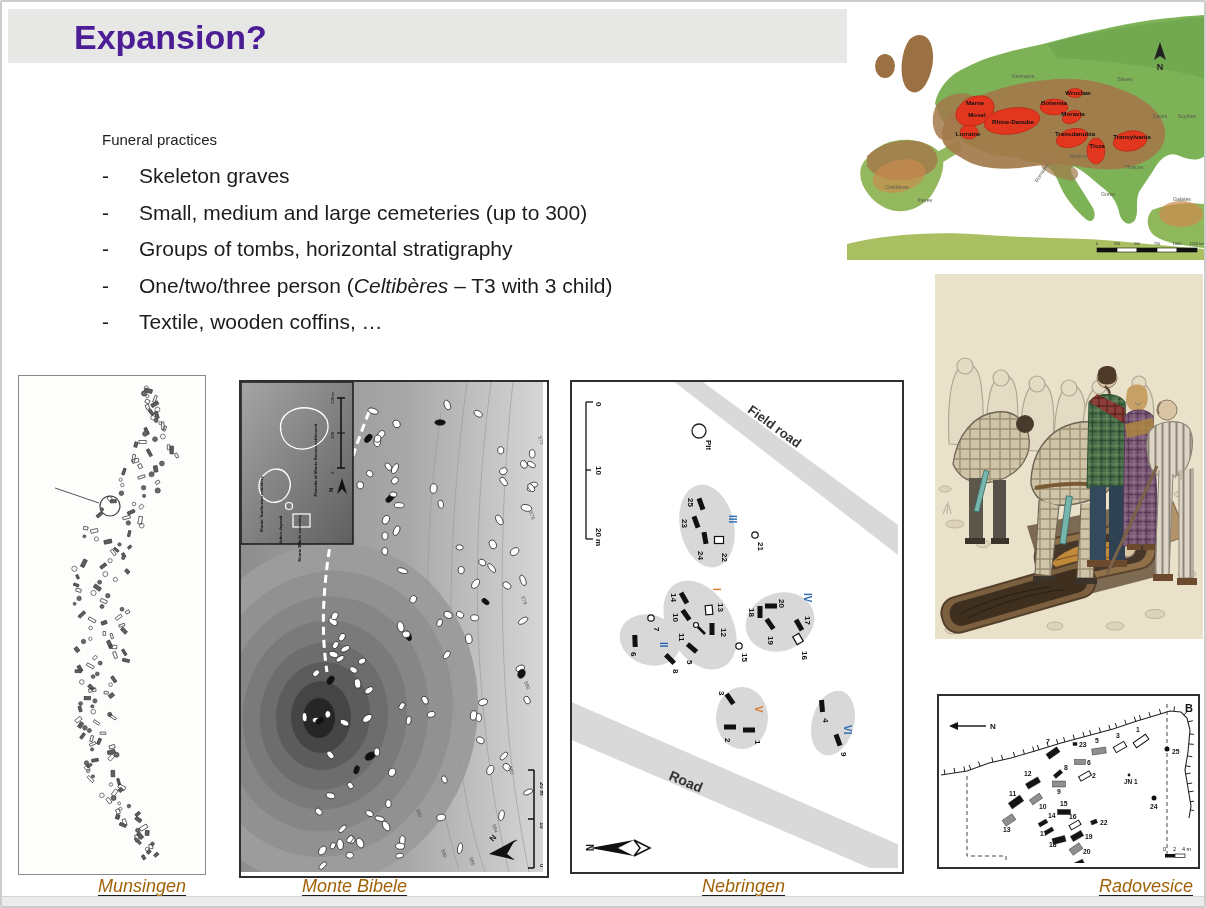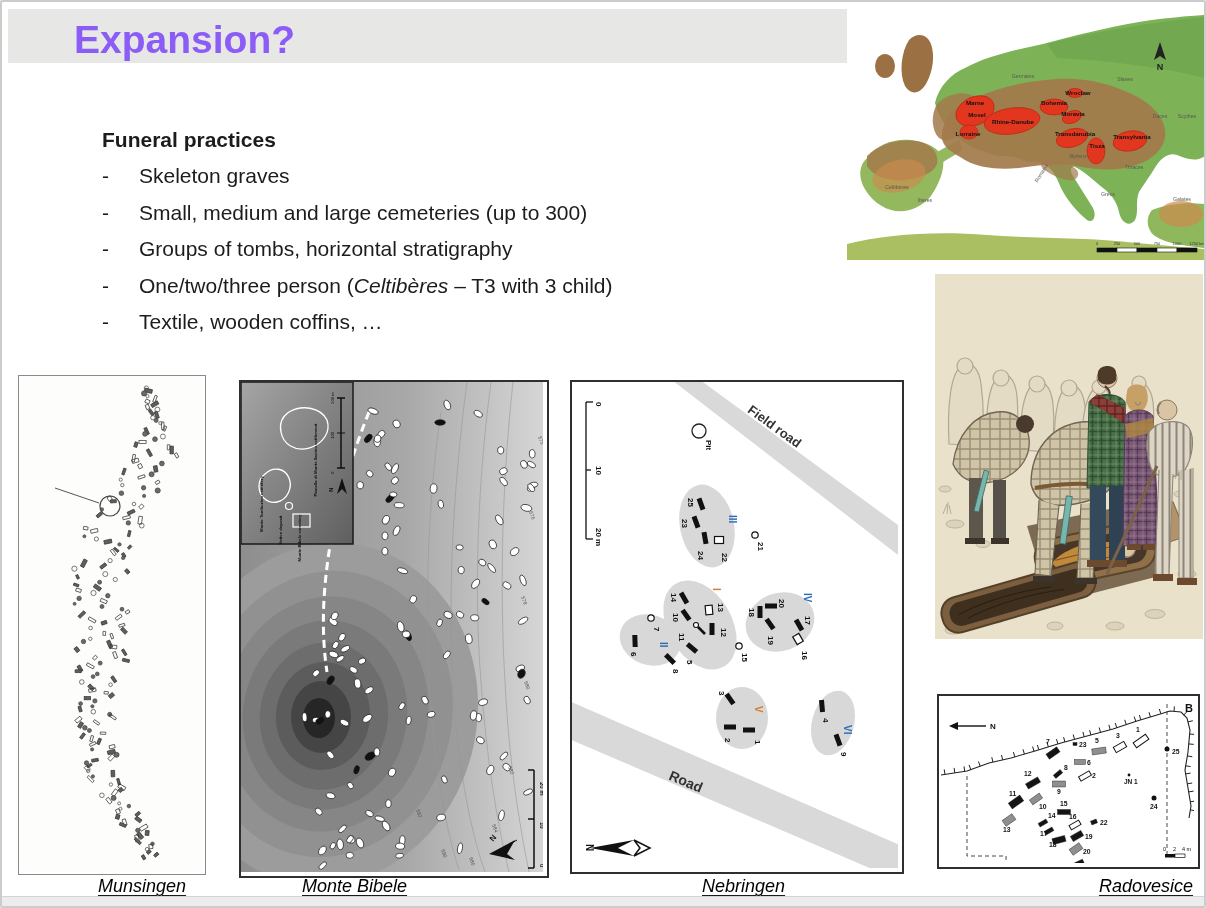--- a/index.html
+++ b/index.html
@@ -1,32 +1,32 @@
 <!DOCTYPE html>
 <html><head>
 <meta charset="utf-8">
 <style>
   html,body{margin:0;padding:0;background:#e9e9e9;}
   .slide{position:relative;width:1202px;height:904px;background:#ffffff;border:2px solid #cccccc;border-radius:3px;overflow:hidden;font-family:"Liberation Sans",sans-serif;}
   .band{position:absolute;left:6px;top:7px;right:6px;height:54px;background:#e7e7e6;}
-  .title{position:absolute;left:72px;top:16px;font-size:39px;font-weight:700;color:#8b5cf6;letter-spacing:0px;}
+  .title{position:absolute;left:72px;top:16px;font-size:34px;font-weight:700;color:#4c1d95;letter-spacing:0px;}
   .textblock{position:absolute;left:100px;top:119px;width:640px;color:#1c1c1c;}
-  .heading{font-size:21px;font-weight:700;line-height:37px;}
+  .heading{font-size:15px;font-weight:400;line-height:37px;}
   .b-row{display:flex;font-size:21px;line-height:36.5px;}
   .dash{width:37px;flex:0 0 37px;}
   .b-text .it{font-style:italic;}
   .panel{position:absolute;background:#fff;}
   #munsingen-panel{left:16px;top:373px;width:186px;height:498px;border:1px solid #8a8a8a;}
   #montebibele-panel{left:237px;top:378px;width:306px;height:494px;border:2px solid #2f2f2f;}
   #nebringen-panel{left:568px;top:378px;width:330px;height:490px;border:2px solid #2f2f2f;}
   #radovesice-panel{left:935px;top:692px;width:259px;height:171px;border:2px solid #2f2f2f;}
   #burial-panel{left:933px;top:272px;width:268px;height:365px;border:none;}
   #europe-panel{left:845px;top:6px;width:358px;height:252px;border:none;background:#fff;}
   svg{display:block;}
-  .caption{position:absolute;top:874px;height:26px;font-size:18px;font-style:italic;color:#000000;}
+  .caption{position:absolute;top:874px;height:26px;font-size:18px;font-style:italic;color:#a16207;}
   .caption .wavy{text-decoration:underline;text-decoration-style:wavy;text-decoration-color:#e02a1f;text-decoration-thickness:1px;text-underline-offset:6px;}
   .caption .solid{text-decoration:underline;text-decoration-style:solid;text-decoration-color:#1a1a1a;text-decoration-thickness:1px;text-underline-offset:3px;}
   #cap-munsingen{left:60px;width:160px;text-align:center;}
   #cap-montebibele{left:300px;width:163px;text-align:left;}
   #cap-nebringen{left:700px;width:170px;text-align:left;}
   #cap-radovesice{left:1026px;width:165px;text-align:right;}
   .bottom-strip{position:absolute;left:0;right:0;bottom:0;height:9px;background:#ececec;border-top:1px solid #d4d4d4;}
 </style>
 </head>
 <body>

